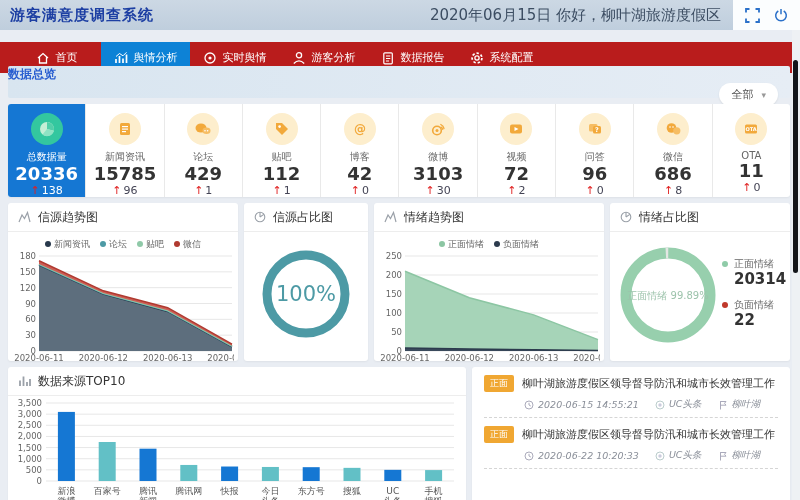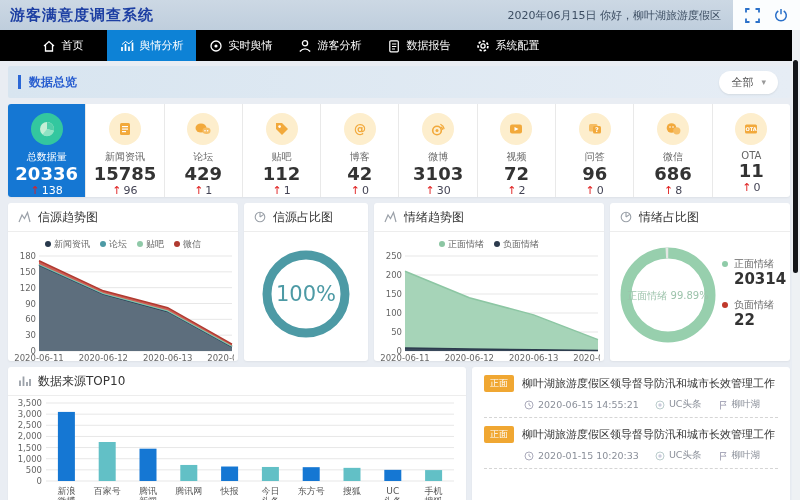--- a/index.html
+++ b/index.html
@@ -3,31 +3,31 @@
 <meta charset="utf-8">
 <style>
   html,body{margin:0;padding:0;}
   body{font-family:"DejaVu Sans","Liberation Sans",sans-serif;}
   .page{position:relative;width:800px;height:500px;background:#e9edf3;overflow:hidden;}
 
   
   .topbar{position:absolute;left:0;top:0;width:800px;height:30px;background:linear-gradient(180deg,#ccd8e4,#bfcedd);display:flex;align-items:center;}
   .app-title{font-size:15px;font-weight:bold;color:#1d3fa3;padding-left:10px;letter-spacing:1px;}
   .topbar-right{margin-left:auto;display:flex;align-items:center;height:100%;}
-  .user-info{font-size:11px;color:#3c4d62;margin-right:12px;}
+  .user-info{font-size:15px;color:#3c4d62;margin-right:12px;}
   .topbar-actions{display:flex;align-items:center;gap:14px;background:#fbfdfe;height:100%;padding:0 12px;}
   .tb-icon{display:inline-flex;cursor:pointer;}
 
   
-  .navbar{position:absolute;left:0;top:30px;width:800px;height:31px;background:#000000;display:flex;align-items:stretch;padding-left:18px;box-sizing:border-box;}
+  .navbar{position:absolute;left:0;top:42px;width:800px;height:31px;background:#b91c1c;display:flex;align-items:stretch;padding-left:12px;box-sizing:border-box;}
   .nav-item{width:89px;display:flex;align-items:center;justify-content:center;gap:6px;color:#fff;font-size:11px;cursor:pointer;}
   .nav-item.active{background:#0d82d6;}
 
   
-  .section-head{position:absolute;left:8px;top:66px;width:782px;height:32px;background:linear-gradient(90deg,#d8e5f0,#e6edf5);display:flex;align-items:center;border-radius:2px;}
+  .section-head{position:absolute;left:8px;top:66px;width:782px;height:32px;background:linear-gradient(90deg,#d8e5f0,#e6edf5);display:flex;border-radius:2px;flex-direction:column;}
   .accent{width:3px;height:14px;background:#2a67d6;margin:0 8px 0 10px;}
   .section-title{font-size:12px;font-weight:bold;color:#2a5fd0;}
   .filter{margin-left:auto;margin-right:12px;background:#fff;border-radius:13px;padding:4px 12px;font-size:11px;color:#555;display:flex;align-items:center;gap:8px;cursor:pointer;box-shadow:0 1px 2px rgba(0,0,0,.08);}
   .caret{color:#999;font-size:9px;}
 
   
   .stats{position:absolute;left:8px;top:104px;width:782px;height:93px;display:flex;background:#fff;border-radius:3px;box-shadow:0 1px 2px rgba(0,0,0,.05);}
   .stat-card{flex:1;display:flex;flex-direction:column;align-items:center;border-right:1px solid #e9e9e9;padding-top:9px;cursor:pointer;}
   .stat-card:last-child{border-right:none;}
   .stat-card.active{background:#1577d3;border-radius:3px 0 0 3px;}
@@ -60,21 +60,21 @@
   .pl-val{font-size:15px;font-weight:bold;color:#333;margin-left:12px;line-height:17px;}
 
   
   .more-btn{margin-left:auto;display:flex;align-items:center;gap:5px;background:#1376d2;border:none;color:#fff;font-size:11px;border-radius:3px;padding:3px 9px;cursor:pointer;font-family:inherit;}
   .news-list{padding:0 12px;}
   .news-item{padding:8px 0 6px;border-bottom:1px dashed #d5d5d5;cursor:pointer;}
   .news-item:last-child{border-bottom:none;}
   .n-row1{display:flex;align-items:center;gap:8px;}
   .badge{background:#f0a732;color:#fff;font-size:9px;padding:2px 6px;border-radius:2px;flex:none;}
   .n-title{font-size:11px;color:#333;white-space:nowrap;overflow:hidden;text-overflow:ellipsis;}
-  .n-meta{margin:6px 0 0 40px;display:flex;align-items:center;gap:16px;font-size:9.5px;color:#8a8f99;}
+  .n-meta{margin:6px 0 0 40px;display:flex;align-items:center;gap:16px;font-size:9.5px;color:#8a8f99;font-style:italic;}
   .n-meta span{display:flex;align-items:center;gap:4px;}
 
   
   .sb{position:absolute;right:0;top:30px;width:8px;height:470px;background:#eef1f4;}
   .sb-thumb{position:absolute;left:1px;top:30px;width:5px;height:213px;background:#14161a;border-radius:3px;cursor:pointer;}
 </style>
 </head>
 <body>
 
 <div class="page">
@@ -539,21 +539,21 @@
             <span class="n-title">柳叶湖旅游度假区领导督导防汛和城市长效管理工作</span>
           </div>
           <div class="n-meta">
             <span>
               <span style="display: inline-flex;">
                 <svg width="10" height="10">
                   <circle cx="5" cy="5" r="4" fill="none" stroke="#aab" stroke-width="1"></circle>
                   <path d="M5 2.8 V5 L6.8 6" stroke="#aab" stroke-width="1" fill="none"></path>
                 </svg>
               </span>
-              <span>2020-01-15 10:20:33</span>
+              <span>2020-06-22 10:20:33</span>
             </span>
             <span>
               <span style="display: inline-flex;">
                 <svg width="10" height="10">
                   <circle cx="5" cy="5" r="4" fill="none" stroke="#bcc" stroke-width="1"></circle>
                   <circle cx="5" cy="5" r="1.7" fill="#ccd"></circle>
                 </svg>
               </span>
               <span>UC头条</span>
             </span>

